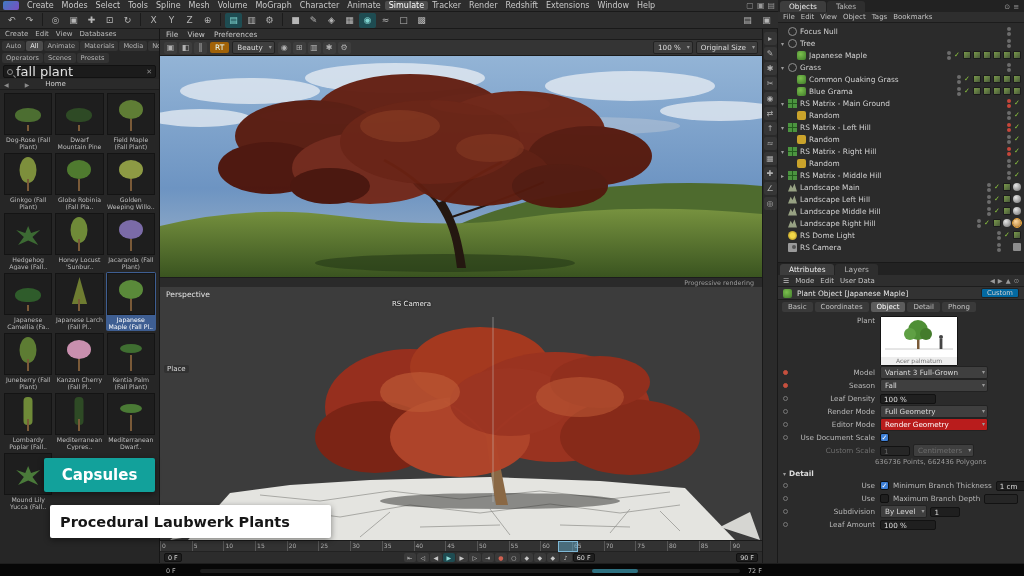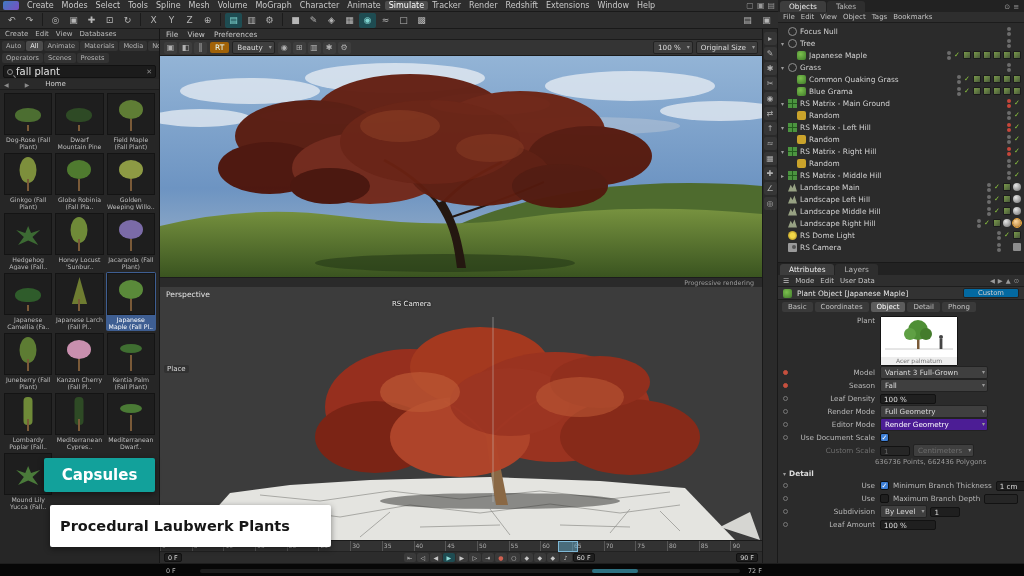--- a/index.html
+++ b/index.html
@@ -24,21 +24,21 @@
 
 
 #left-panel{left:0;top:29px;width:160px;height:534px;background:#262626;border-right:1px solid #161616;overflow:hidden}
 .ab-menu{height:11px;display:flex;gap:7px;align-items:center;padding:0 5px;font-size:7px;color:#bdbdbd;background:#2b2b2b;border-bottom:1px solid #1c1c1c}
 .ab-tabs{display:flex;gap:1px;padding:1px 2px}
 .ab-tab{padding:1px 4px;background:#333;border-radius:2px;font-size:6.6px;color:#b5b5b5}
 .ab-tab.active{background:#4c4c4c;color:#eee}
 .ab-search{height:13px;margin:1px 3px;background:#1b1b1b;border:1px solid #111;border-radius:2px;display:flex;align-items:center;padding:0 3px;gap:3px}
 .mag{width:6px;height:6px;border:1px solid #8a8a8a;border-radius:50%;position:relative;flex:none}
 .mag::after{content:"";position:absolute;width:3px;height:1px;background:#8a8a8a;transform:rotate(45deg);left:5px;top:6px}
-.ab-search .val{font-size:10px;color:#e2e2e2;flex:1}
+.ab-search .val{font-size:13px;color:#e2e2e2;flex:1}
 .clr{font-size:7px;color:#888}
 .ab-crumb{height:11px;display:flex;align-items:center;gap:16px;padding:0 4px;font-size:7px;color:#cfcfcf;background:#2a2a2a;border-bottom:1px solid #1d1d1d}
 .ab-crumb i{font-style:normal;color:#8a8a8a;font-size:6px}
 #plant-grid{display:grid;grid-template-columns:repeat(3,1fr);gap:1px;padding:2px 3px}
 .plant-cell{padding:1px;border-radius:2px}
 .plant-cell.selected{background:#3e5e92}
 .thumb{height:42px;background:#1e1e1e;border:1px solid #141414;position:relative;overflow:hidden}
 .tree{position:absolute;inset:0}
 .canopy{position:absolute;left:50%;transform:translateX(-50%);background:var(--c);display:block}
 .trunk{position:absolute;left:50%;transform:translateX(-50%);bottom:3px;width:2px;height:12px;background:#7a5a38;display:block}
@@ -107,36 +107,36 @@
 .tag-phong{background:radial-gradient(circle at 35% 30%,#e6e6e6,#6e6e6e);border-radius:50%}
 .tag-sel{background:radial-gradient(circle at 35% 30%,#ffd9a0,#b0782a);border-radius:50%;outline:1px solid #e8a33a}
 .tag-protect{background:#8d8d8d}
 
 
 #attr{position:absolute;top:263px;left:0;width:246px;height:300px;background:#2b2b2b}
 .am-mode{height:12px;display:flex;align-items:center;gap:6px;padding:0 5px;font-size:7px;color:#c5c5c5;background:#2e2e2e;border-bottom:1px solid #1d1d1d}
 .am-nav{margin-left:auto;display:flex;gap:3px}
 .am-nav i{font-style:normal;font-size:6.4px;color:#9a9a9a}
 .am-title{height:13px;display:flex;align-items:center;gap:3px;padding:0 5px;font-size:7.4px;color:#e4e4e4;background:#323232;border-bottom:1px solid #1d1d1d}
-.chip{margin-left:auto;background:#0369a1;border:1px solid #222;border-radius:2px;padding:0 14px;font-size:6.8px;color:#cfcfcf}
+.chip{margin-left:auto;background:#0369a1;border:1px solid #222;border-radius:2px;padding:0 5px;font-size:6.8px;color:#cfcfcf}
 #sec-tabs{height:14px;display:flex;align-items:center;gap:2px;padding:0 4px;background:#2b2b2b}
 .sec-tab{padding:1px 6px;background:#3a3a3a;border-radius:2px;font-size:7px;color:#c0c0c0}
 .sec-tab.active{background:#5c5c5c;color:#fff}
 .sec-head{height:12px;display:flex;align-items:center;gap:3px;padding:0 5px;font-size:7.4px;font-weight:bold;color:#dcdcdc}
 .sec-head i{font-style:normal;font-size:6px;color:#9a9a9a}
 .arow{display:flex;align-items:center;min-height:13px;padding:0 5px;font-size:7.2px}
 .kdot{width:5px;height:5px;border:1px solid #777;border-radius:50%;margin-right:3px;flex:none}
 .kdot.red{background:#c6503e;border-color:#c6503e}
 .kdot.none{visibility:hidden}
 .alabel{width:84px;text-align:right;margin-right:5px;color:#b8b8b8;flex:none;white-space:nowrap;overflow:hidden}
 .alabel.dis,.dis{color:#6e6e6e}
 .afield{background:#1f1f1f;border:1px solid #121212;border-radius:2px;padding:0 3px;min-width:56px;height:10px;line-height:9px;color:#ddd;position:relative}
 .afield.dis{color:#666;background:#262626}
 .add{min-width:108px}
-.add.active{background:#4c1d95;color:#fff}
+.add.active{background:#b91c1c;color:#fff}
 .cb{width:9px;height:9px;background:#1f1f1f;border:1px solid #0e0e0e;border-radius:2px;margin-right:4px;flex:none;text-align:center}
 .cb.checked{background:#3d7fd6}
 .cbt{font-size:7px;color:#fff;line-height:8px;display:block}
 .inl{margin-right:4px;color:#b8b8b8;white-space:nowrap}
 .info-row{padding:1px 6px 1px 97px;font-size:6.8px;color:#9a9a9a}
 .plant-row{align-items:flex-start;padding-top:2px}
 .pthumb{width:78px;background:#fff;border:1px solid #141414;border-radius:1px}
 .pcap{font-size:6px;color:#777;text-align:center;background:#eee;line-height:8px}
 
 
@@ -152,21 +152,21 @@
 .tp-gap{width:220px}
 
 
 #bottombar{left:0;top:563px;width:1024px;height:13px;background:#070707;border-top:1px solid #1e1e1e}
 .bb-label{position:absolute;font-size:6.4px;color:#bdbdbd;top:3px}
 .bb-track{position:absolute;left:200px;top:5px;width:540px;height:4px;background:#1e1e1e;border-radius:2px}
 .bb-seg{position:absolute;left:392px;top:0;width:46px;height:4px;background:#2e7181;border-radius:2px}
 
 
 #capsules{position:absolute;left:44px;top:458px;width:111px;height:34px;background:#12a19b;color:#fff;display:flex;align-items:center;justify-content:center;font-size:15px;font-weight:bold;border-radius:2px;box-shadow:0 2px 6px rgba(0,0,0,.45);z-index:9}
-#title-badge{position:absolute;left:50px;top:505px;width:281px;height:42px;background:#fff;color:#161616;display:flex;align-items:center;padding-left:10px;font-size:14.5px;font-weight:bold;border-radius:2px;box-shadow:0 2px 6px rgba(0,0,0,.45);z-index:9}
+#title-badge{position:absolute;left:50px;top:505px;width:281px;height:33px;background:#fff;color:#161616;display:flex;align-items:center;padding-left:10px;font-size:14.5px;font-weight:bold;border-radius:2px;box-shadow:0 2px 6px rgba(0,0,0,.45);z-index:9}
 </style>
 </head>
 <body>
 
 <div class="app">
 
   <div class="abs" id="menubar">
     <div class="logo"></div>
     <div style="display:flex" id="menubar-items">
         <div class="mb-item">Create</div>

